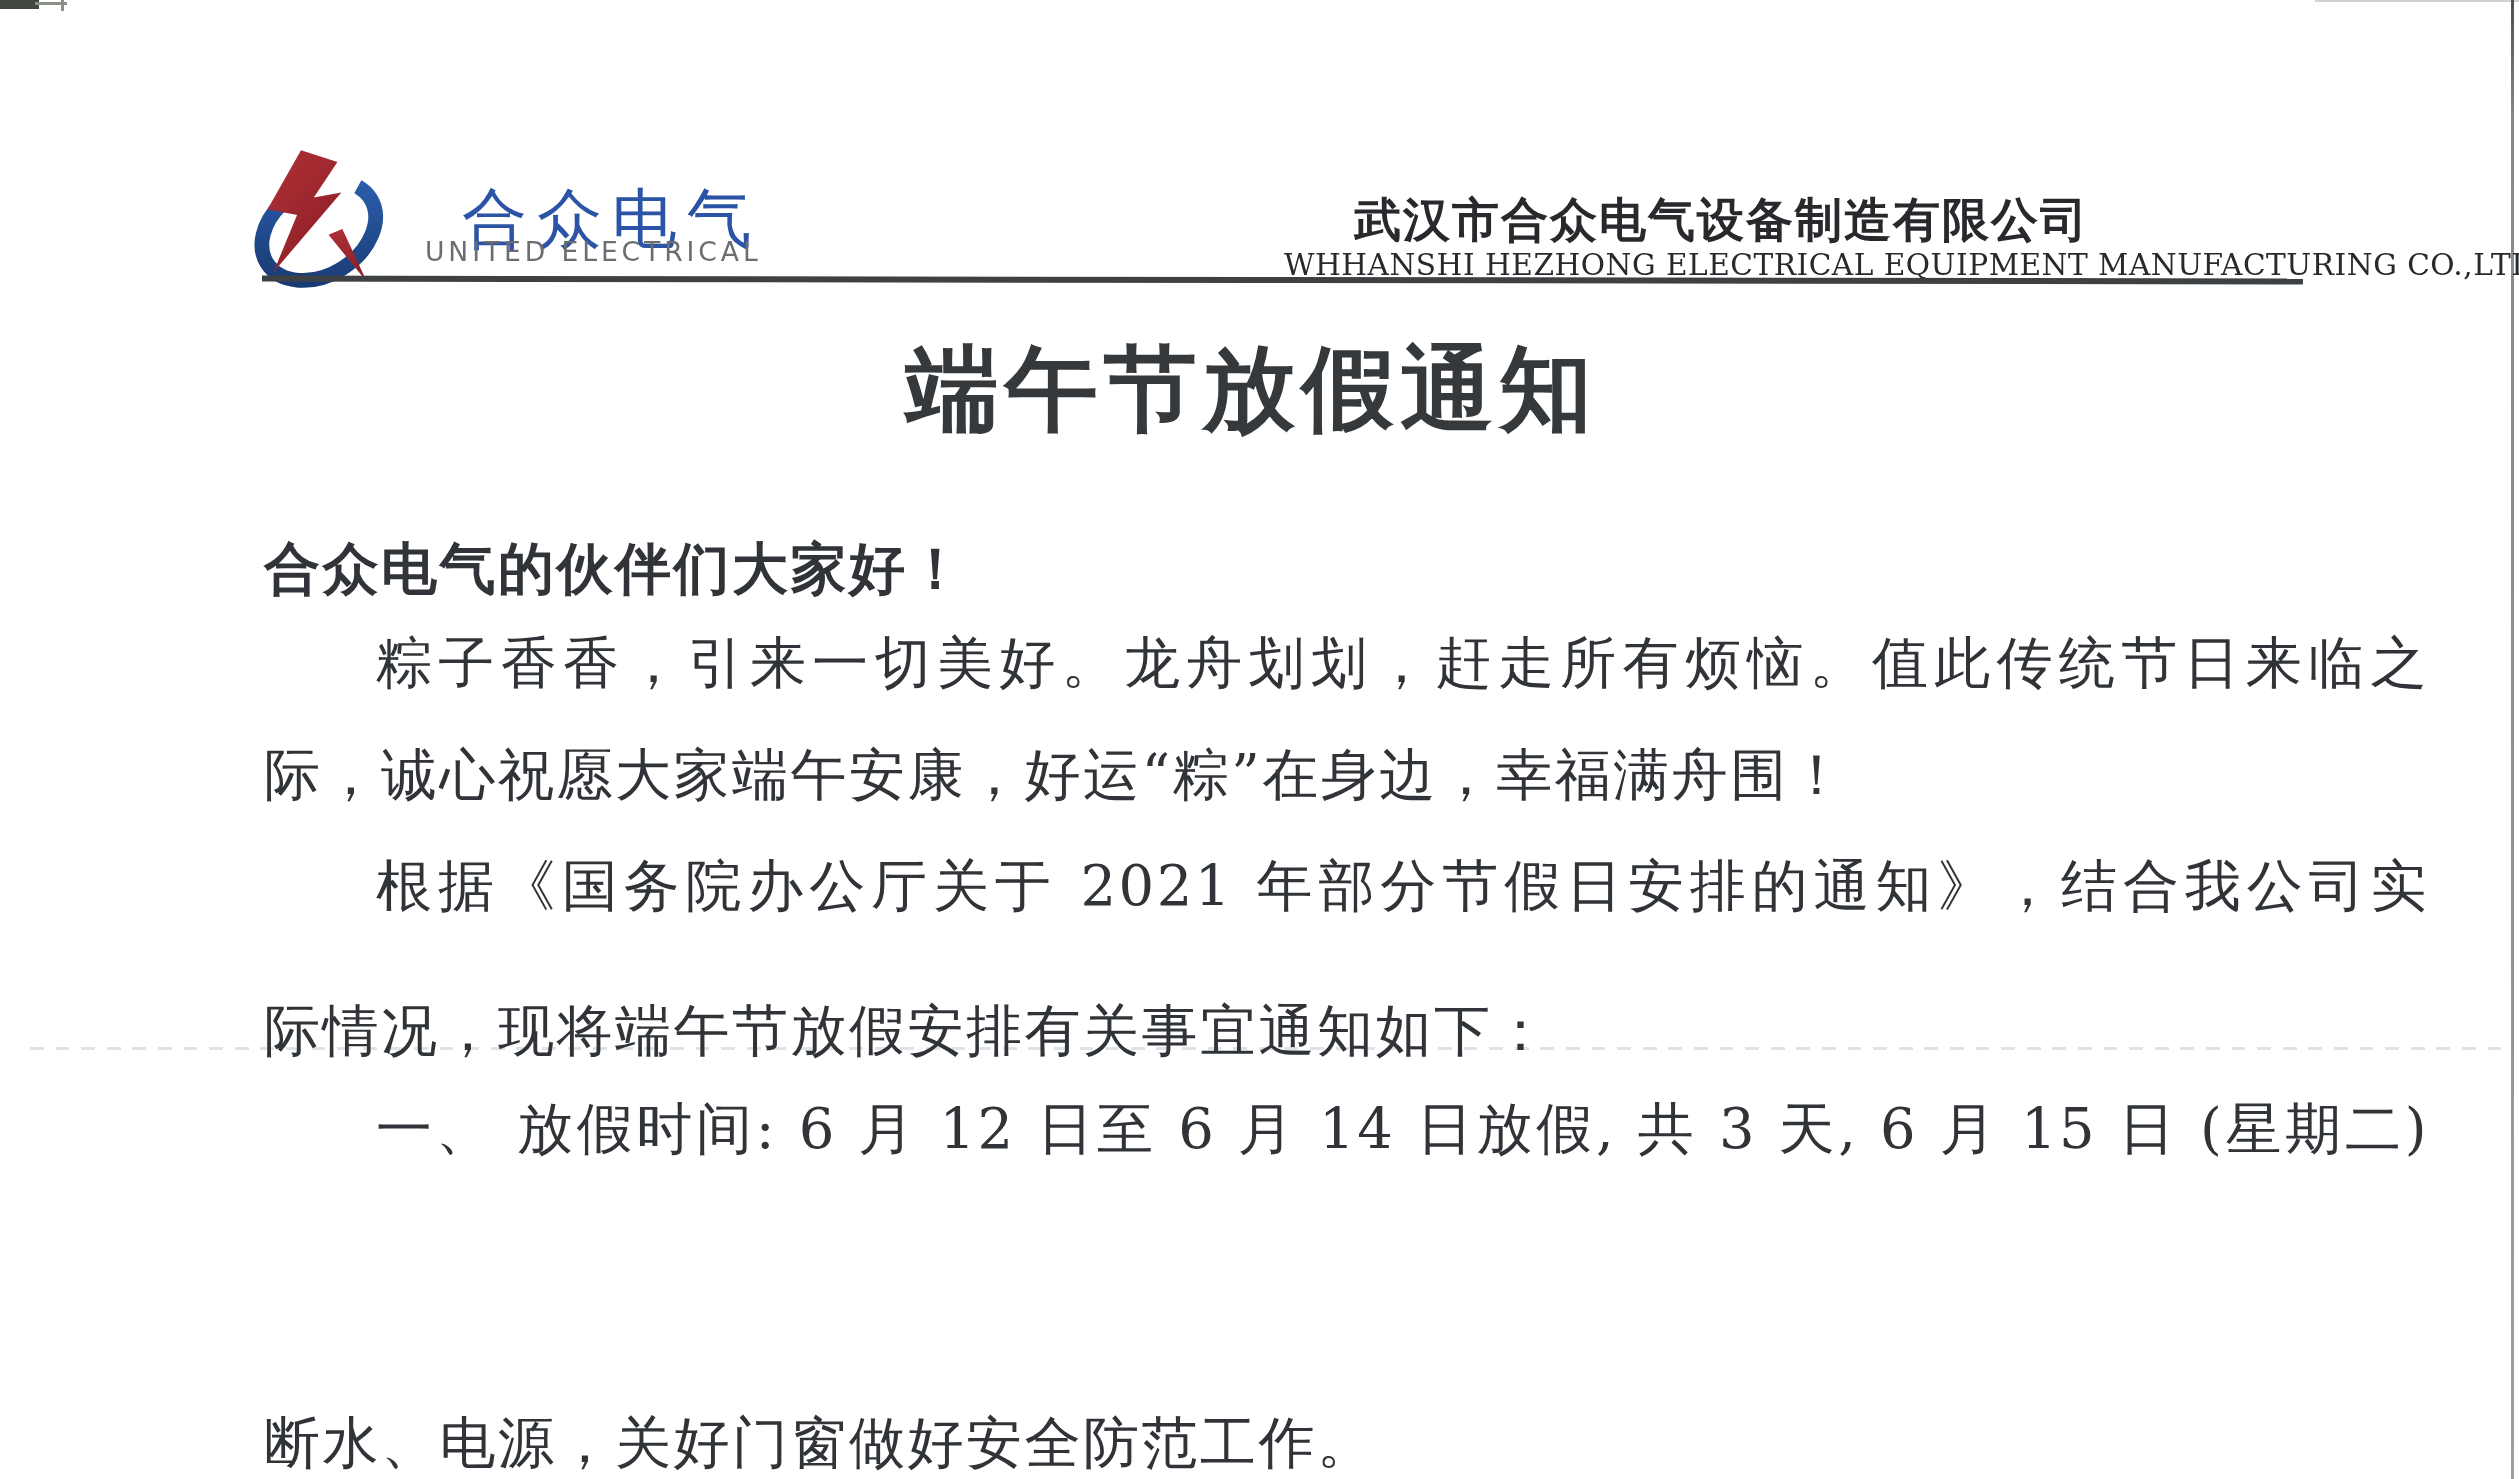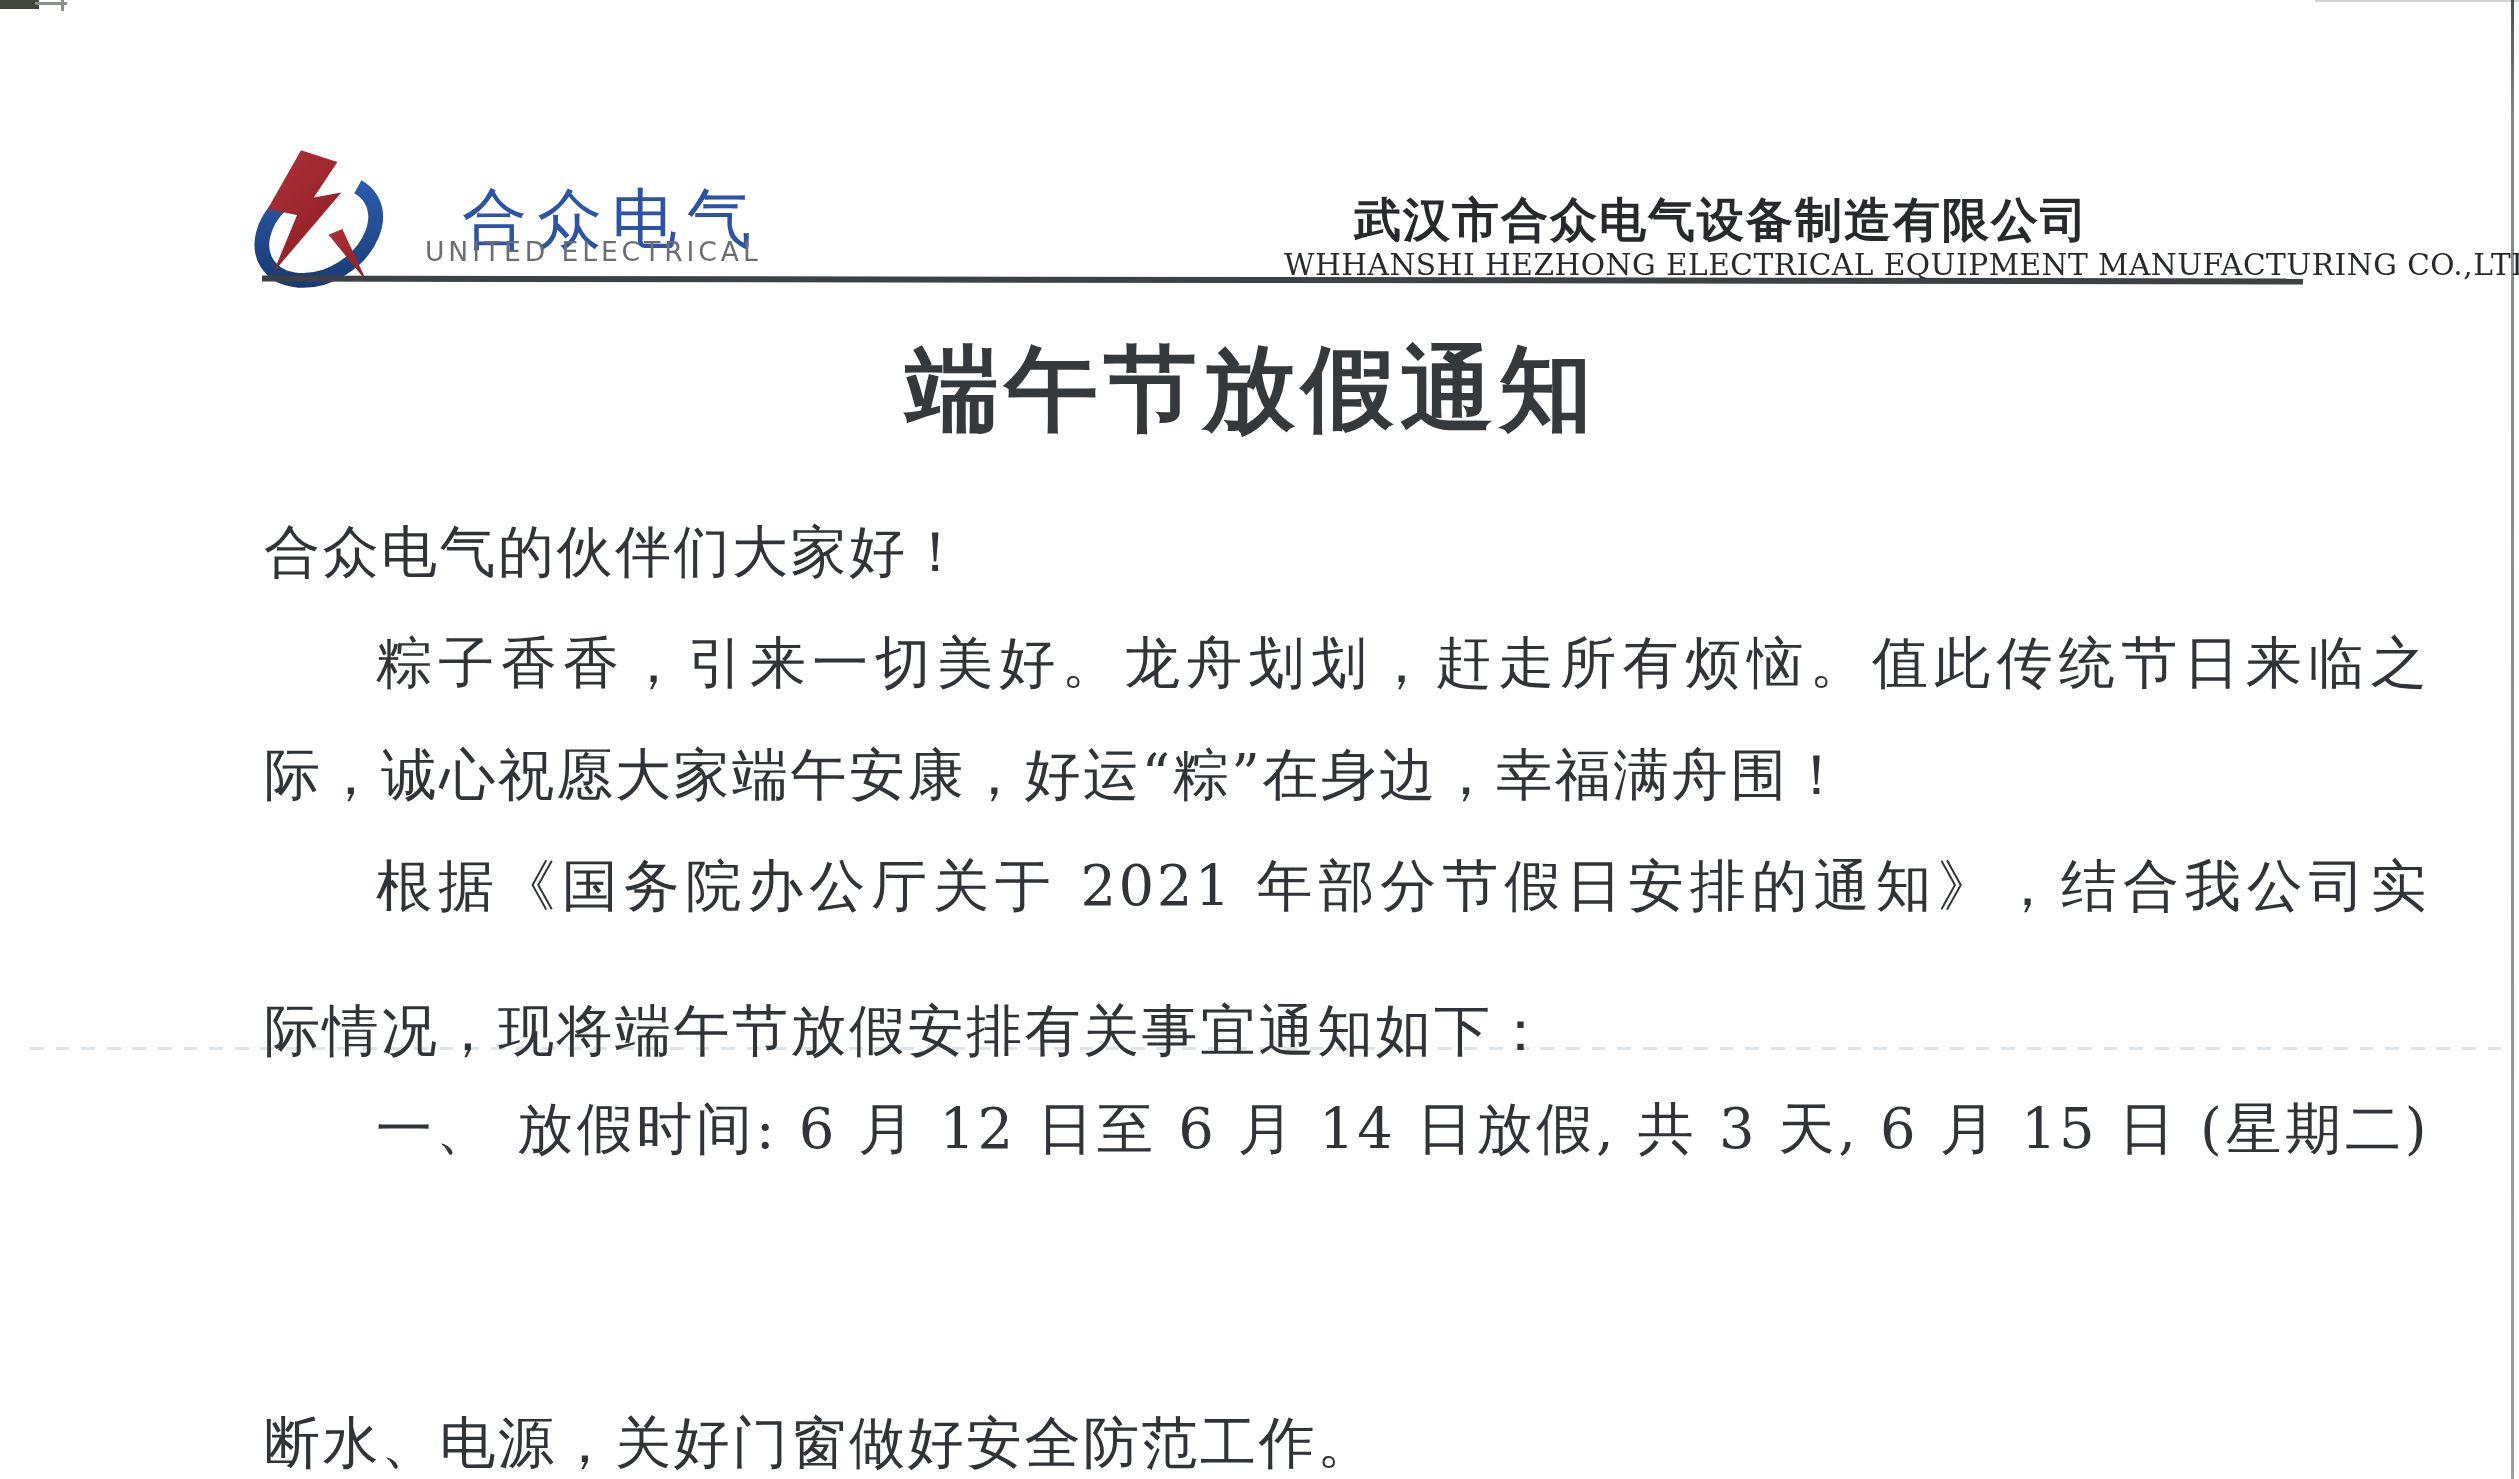--- a/index.html
+++ b/index.html
@@ -33,21 +33,21 @@
     font-weight:500;font-size:29.6px;letter-spacing:0.5px;color:#27292c;white-space:nowrap;}
   .header-rule{position:absolute;left:262px;top:277px;width:2041px;height:5.9px;
     background:#3e4144;transform:rotate(0.08deg);}
   
   .doc-title{position:absolute;left:0;top:327px;width:2504px;
     text-align:center;font-weight:700;font-size:93px;letter-spacing:5.9px;color:#36393c;}
   .line{position:absolute;left:264px;font-size:56px;letter-spacing:2.5px;
     color:#303438;white-space:nowrap;line-height:1;}
   .line.indent{padding-left:112px;}
   .line.full{width:2053px;text-align:justify;text-align-last:justify;text-justify:inter-character;}
-  .l1{top:524px;} .l2{top:635px;} .l3{top:747px;} .l4{top:858px;}
+  .l1{top:540px;font-weight:bold;} .l2{top:635px;} .l3{top:747px;} .l4{top:858px;}
   .l5{top:1003px;} .l6{top:1081px;margin-top:20px;} .l7{top:1192px;} .l8{top:1303px;} .l9{top:1415px;text-align:right;}
 </style>
 </head>
 <body>
 
 <div id="canvas">
 
   <div class="art-tl-bar"></div>
   <div class="art-tl-line"></div>
   <div class="art-tl-tick"></div>

